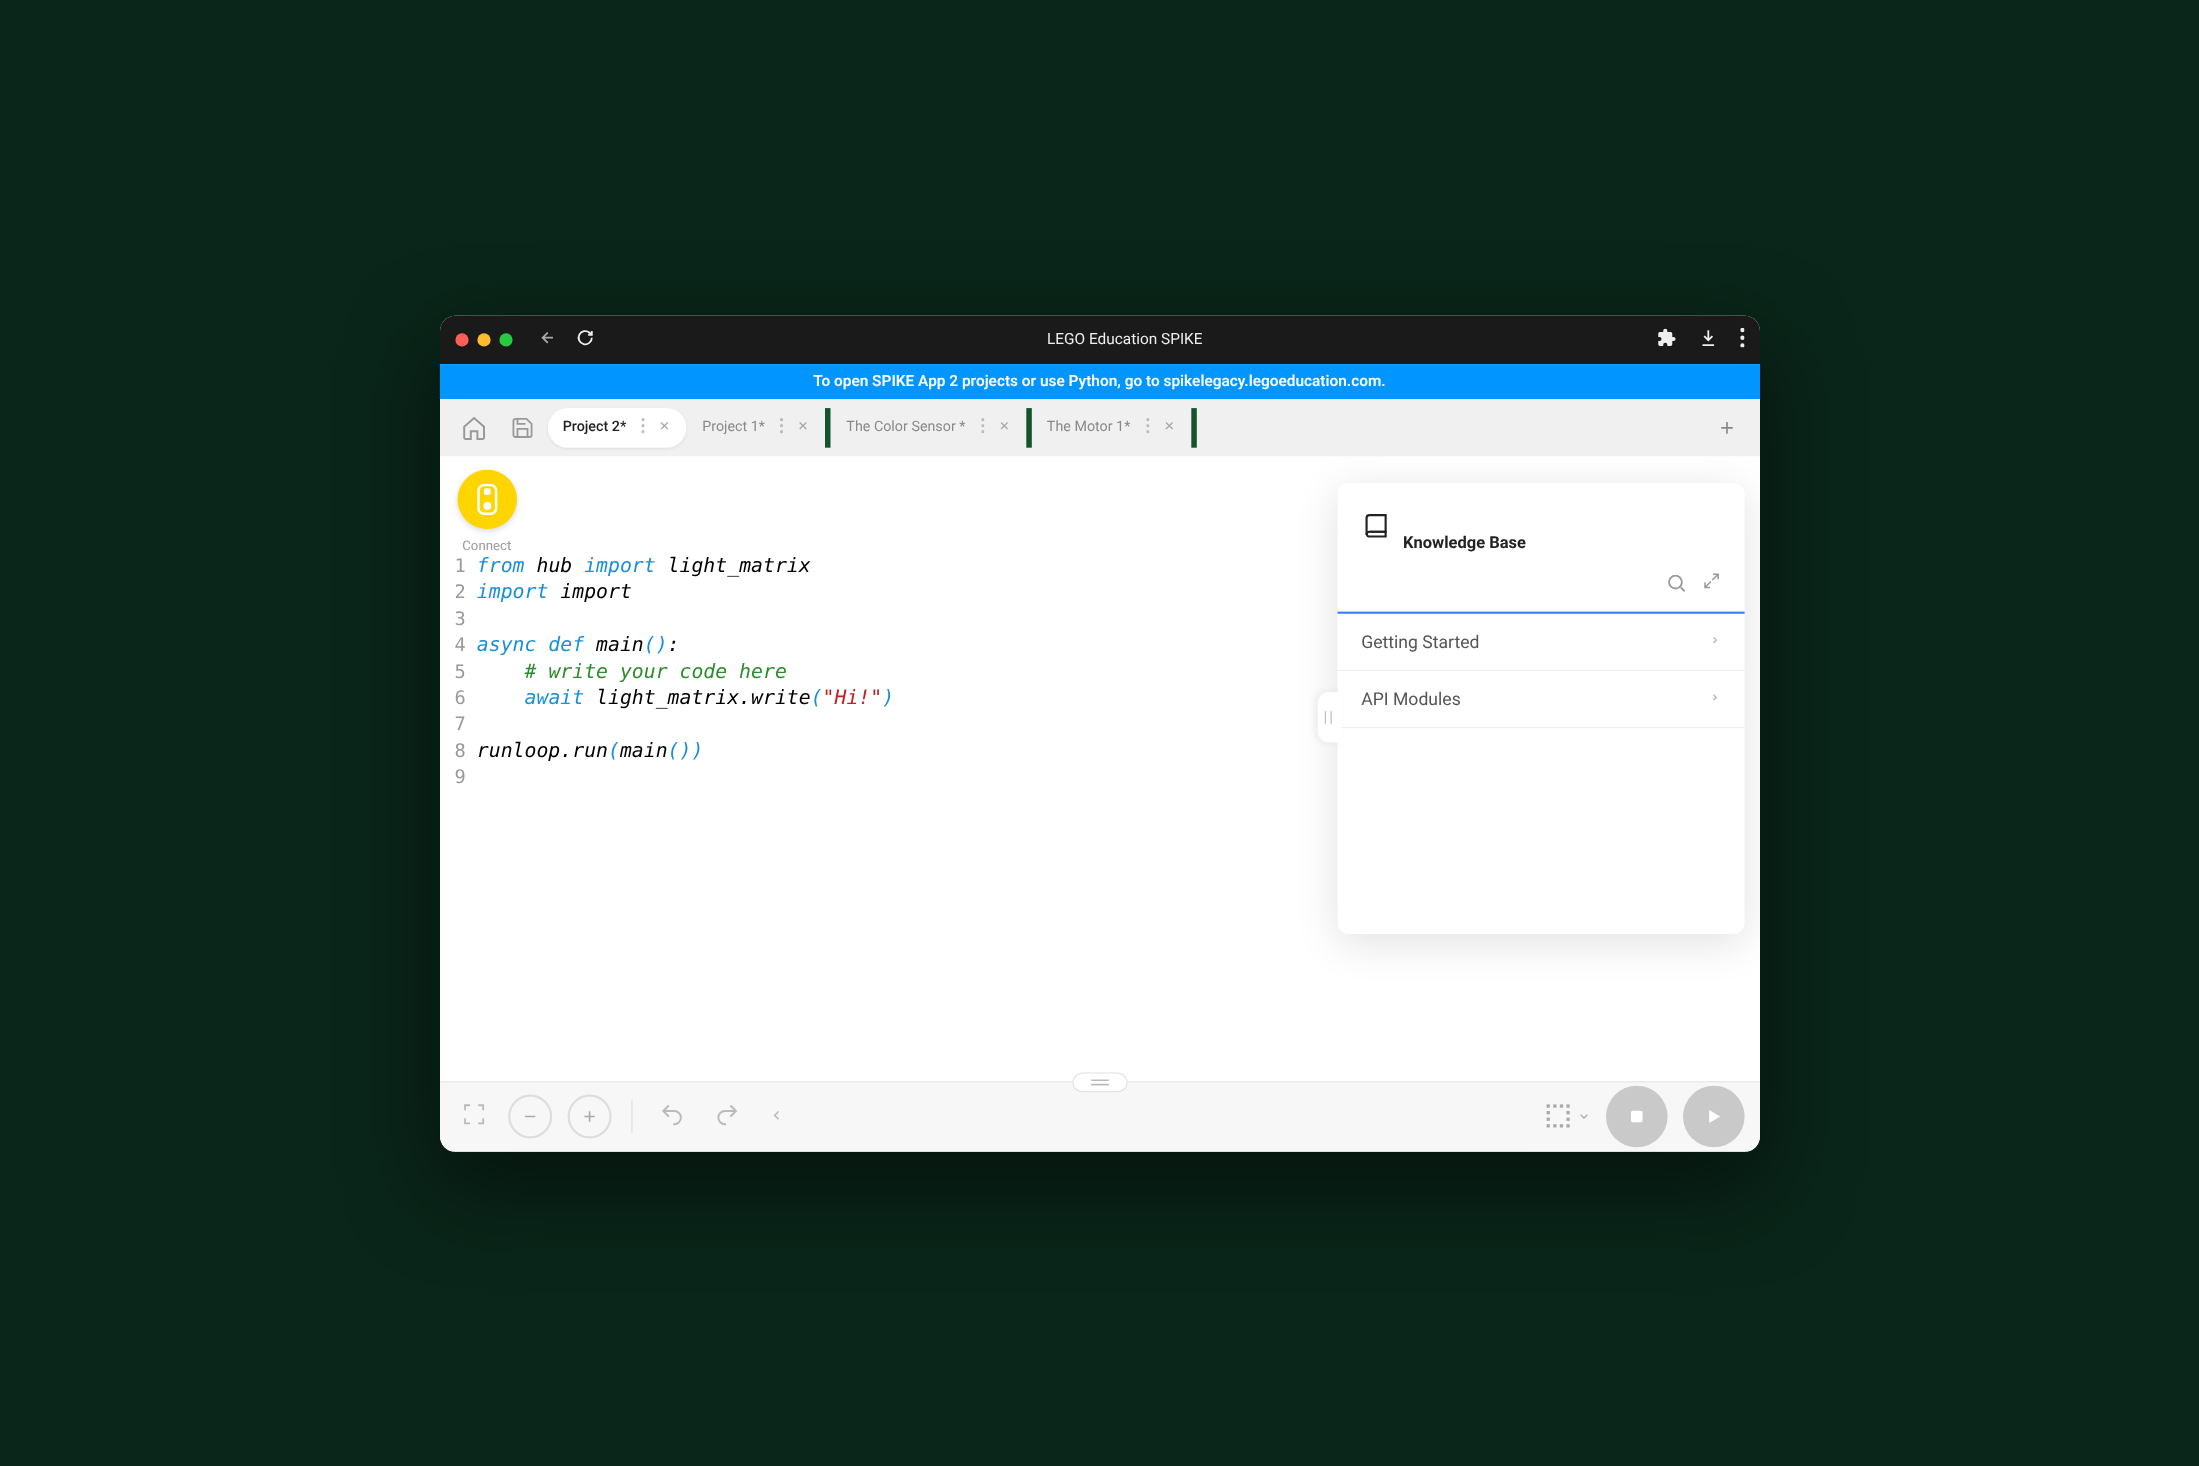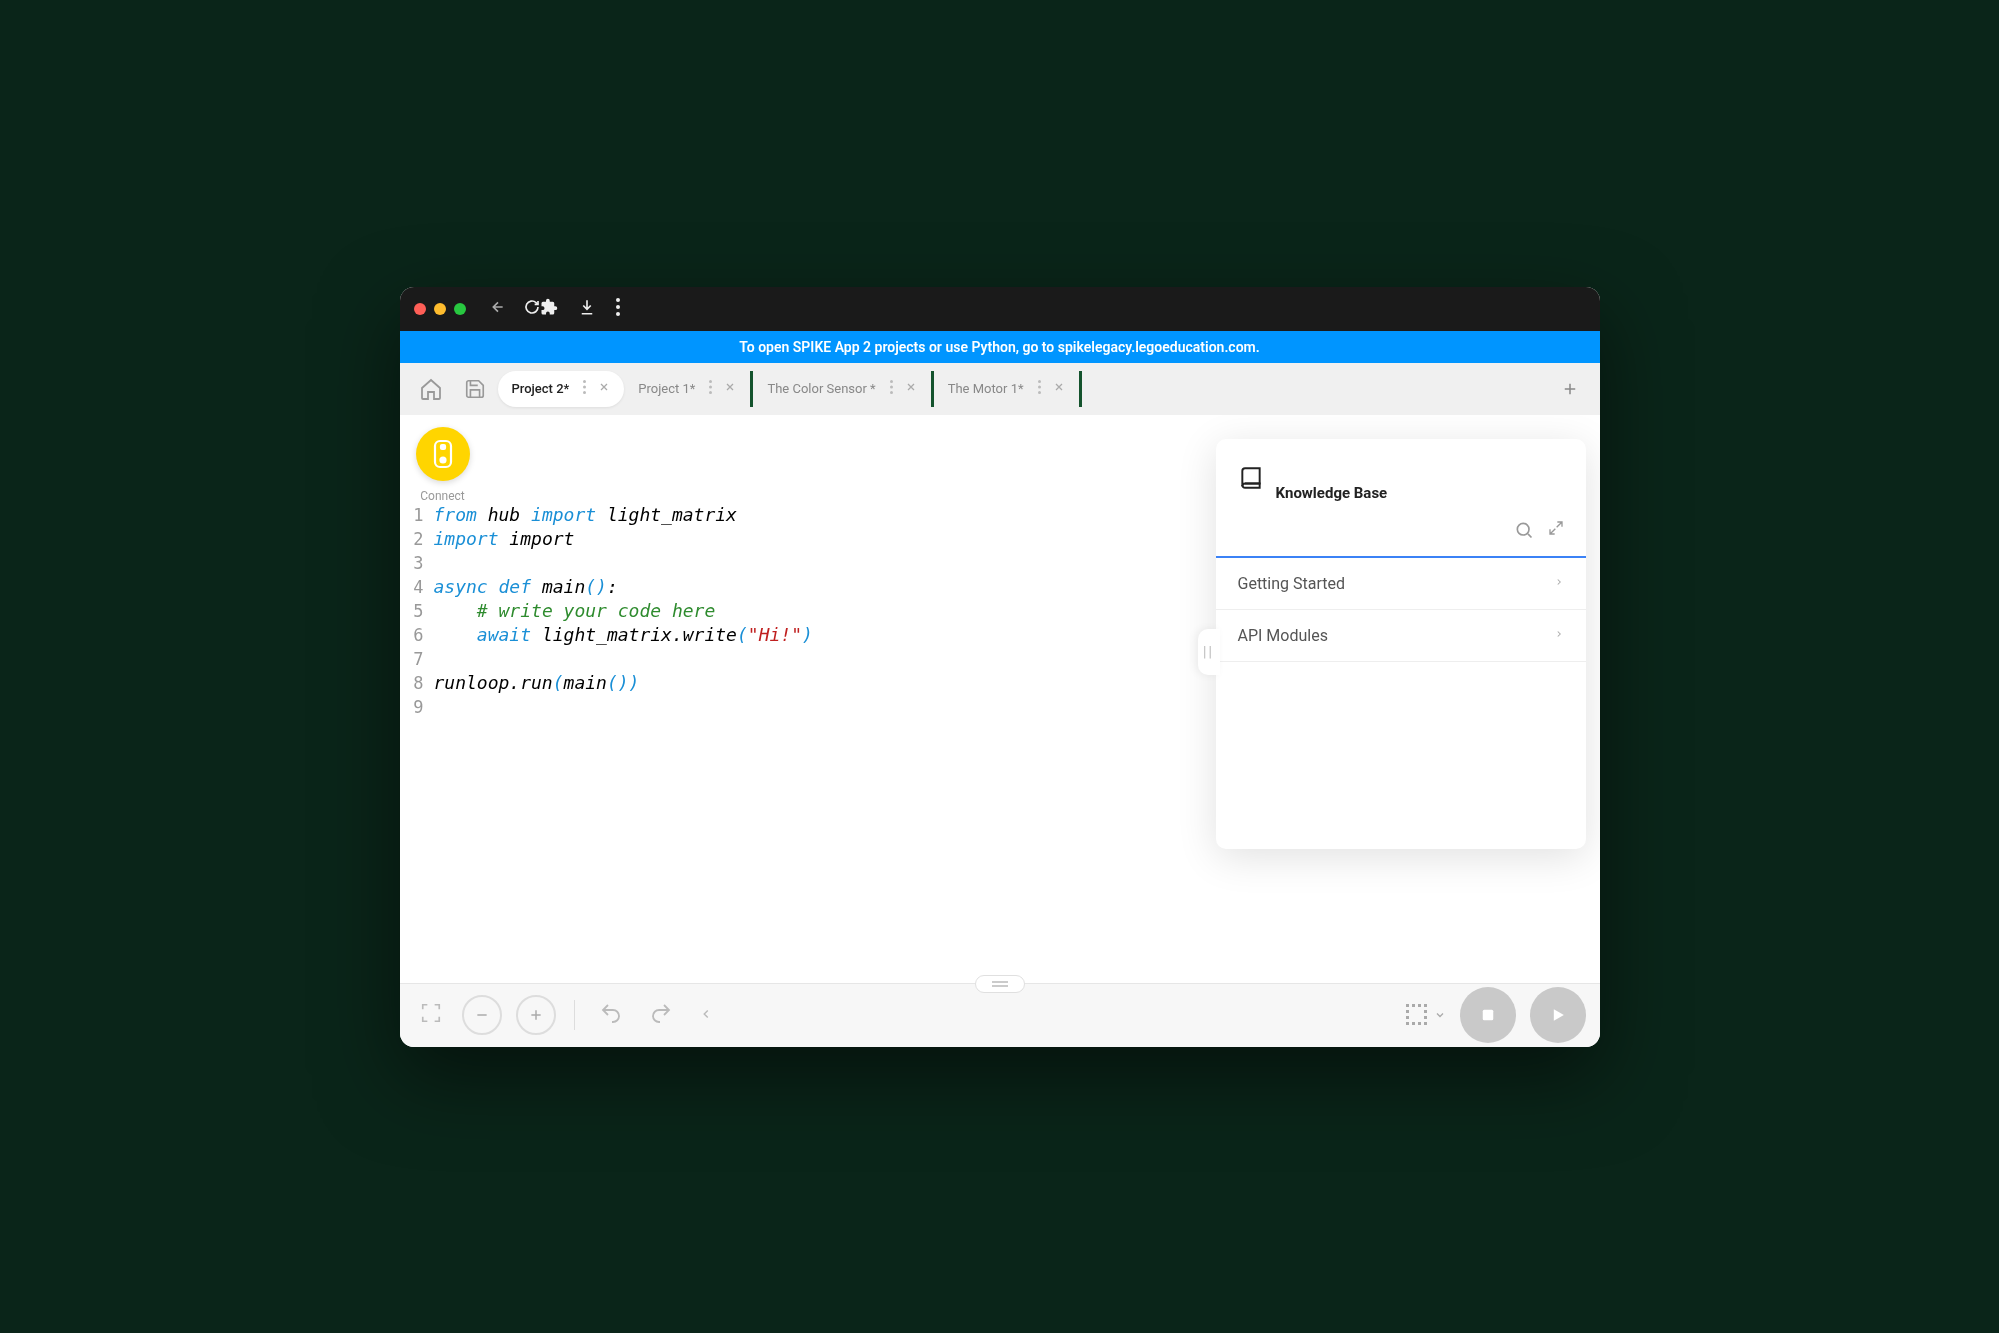--- a/index.html
+++ b/index.html
@@ -66,21 +66,21 @@
   }
   .tabs { display: flex; flex: 1; align-items: center; gap: 0; }
   .tab {
     display: flex;
     align-items: center;
     padding: 0 14px;
     height: 36px;
     font-size: 13px;
     color: #888;
     gap: 8px;
-    border-right: 3px solid #14532d;
+    border-right: 5px solid #14532d;
     cursor: pointer;
   }
   .tab.active {
     background: #fff;
     border-radius: 18px;
     border: none;
     color: #222;
     font-weight: 500;
     box-shadow: 0 1px 3px rgba(0,0,0,0.08);
   }
@@ -237,20 +237,21 @@
             <path d="M19 12H5m7-7l-7 7 7 7"></path>
           </svg>
       </span>
       <span>
         <svg width="16" height="16" viewBox="0 0 24 24" fill="none" stroke="#eee" stroke-width="2.5">
             <path d="M21 12a9 9 0 1 1-3-6.7L21 8"></path>
             <path d="M21 3v5h-5"></path>
           </svg>
       </span>
     </div>
+    <div class="title-text">LEGO Education SPIKE</div>
     <div class="titlebar-right">
       <span>
         <svg width="18" height="18" viewBox="0 0 24 24" fill="currentColor">
             <path d="M20.5 11H19V7a2 2 0 0 0-2-2h-4V3.5a2.5 2.5 0 0 0-5 0V5H4a2 2 0 0 0-2 2v4h1.5a2.5 2.5 0 0 1 0 5H2v4a2 2 0 0 0 2 2h4v-1.5a2.5 2.5 0 0 1 5 0V22h4a2 2 0 0 0 2-2v-4h1.5a2.5 2.5 0 0 0 0-5z"></path>
           </svg>
       </span>
       <span>
         <svg width="18" height="18" viewBox="0 0 24 24" fill="none" stroke="currentColor" stroke-width="2.2">
             <path d="M12 3v12m-5-5l5 5 5-5M5 21h14"></path>
           </svg>

